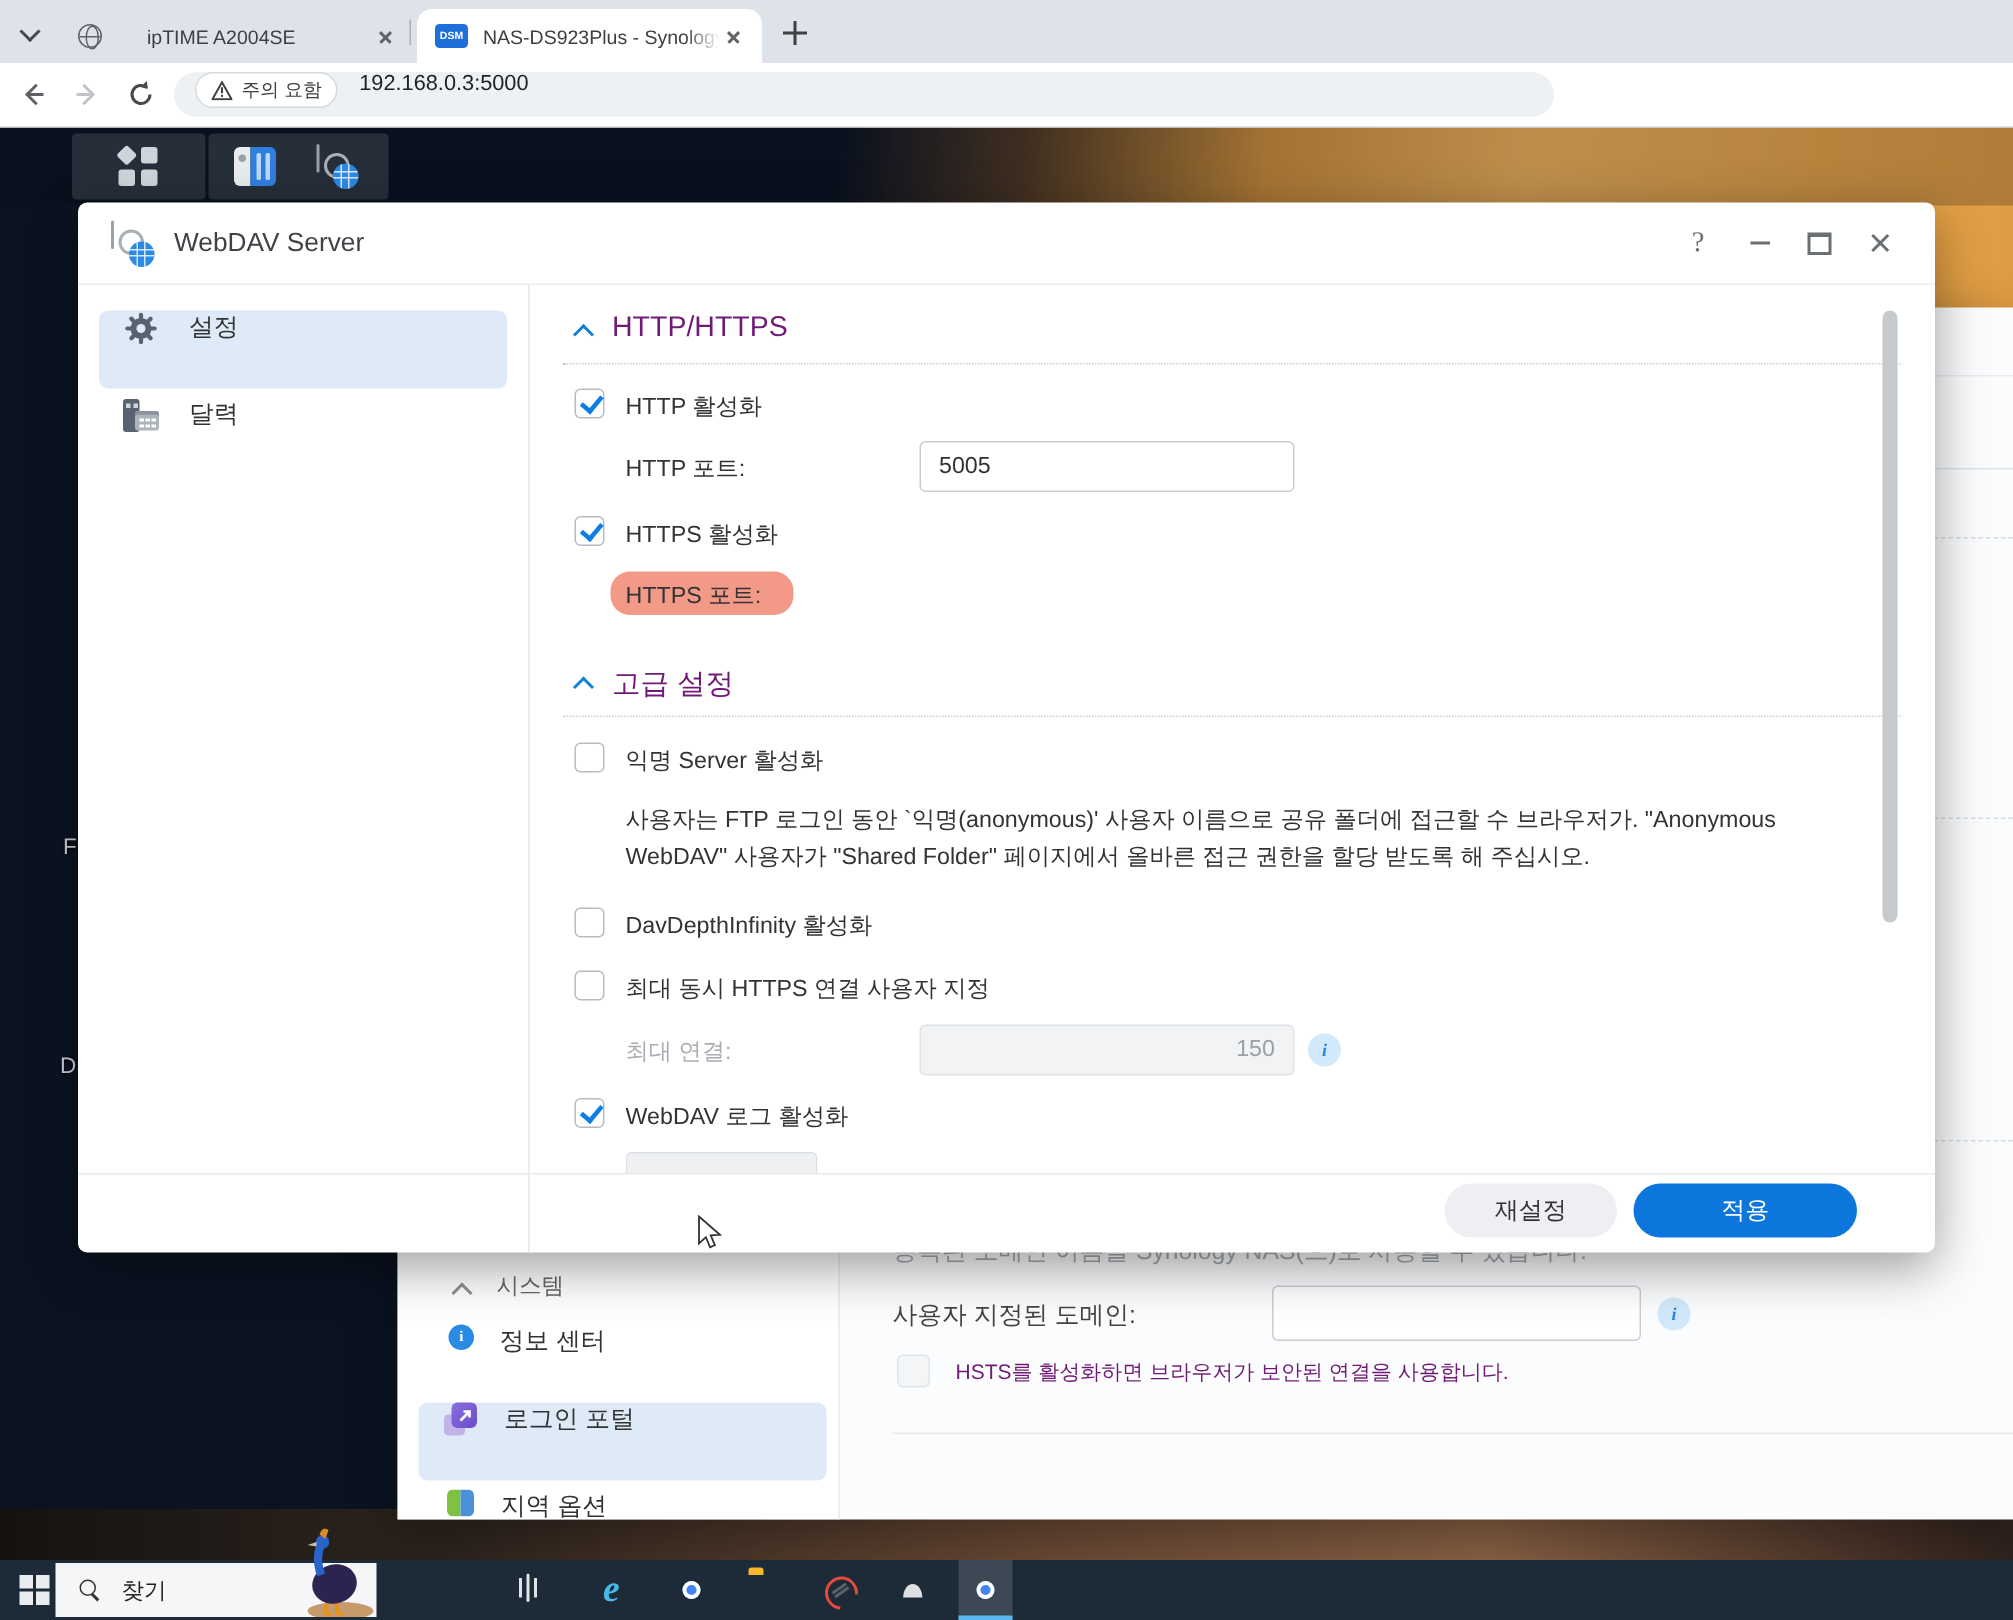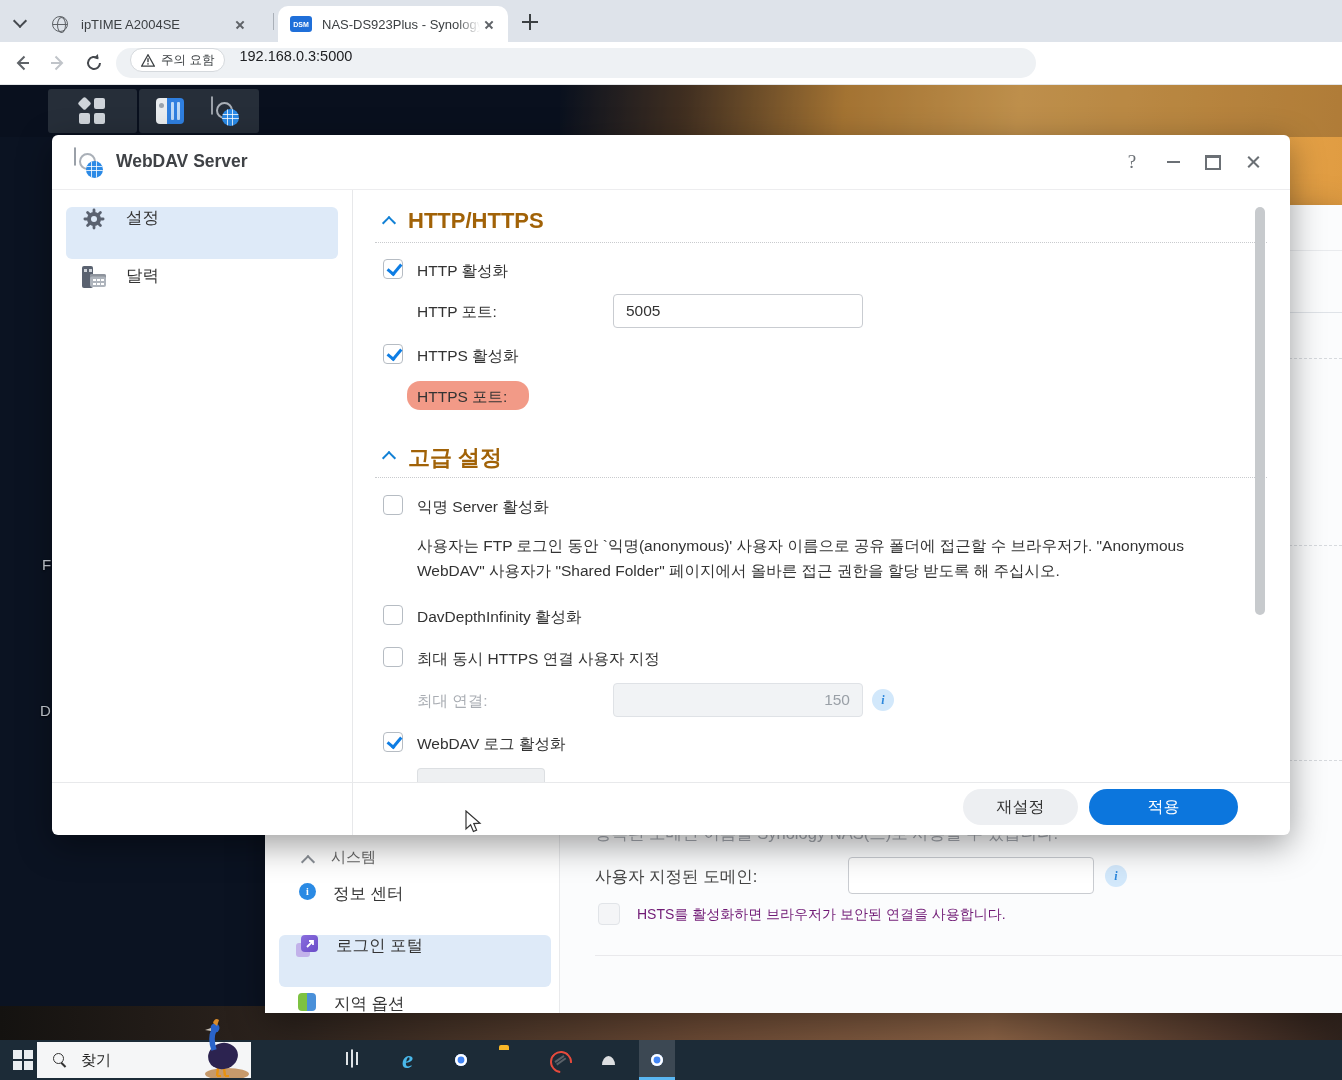--- a/index.html
+++ b/index.html
@@ -59,21 +59,21 @@
      linear-gradient(90deg,#ffffffcc,#ffffffcc) 35% 0/1.4px 100% no-repeat,
      linear-gradient(90deg,#ffffffcc,#ffffffcc) 65% 0/1.4px 100% no-repeat}
 
   
   .win{background:#fff;box-shadow:0 10px 34px rgba(0,0,0,.38)}
   .cb{width:20px;height:20px;background:#fff;border:1px solid #b6bcc3;border-radius:4px;position:absolute}
   .cb.checked:after{content:"";position:absolute;left:6px;top:1px;width:6px;height:11px;border:solid #0d7de4;border-width:0 3px 3px 0;transform:rotate(40deg)}
   .cb.disabled{background:#f4f5f7;border-color:#e1e4e8}
   .caret-up{width:11px;height:11px;position:absolute}
   .caret-up:after{content:"";position:absolute;left:0;top:3px;width:8px;height:8px;border:solid currentColor;border-width:2.6px 2.6px 0 0;transform:rotate(-45deg)}
-  .sec-title{font-size:22px;color:#a16207;font-weight:700}
+  .sec-title{font-size:19px;color:#701a75;font-weight:400}
   .dotline{border-top:1px dotted #c9cbce;height:0}
   .lbl{font-size:15.5px;color:#333}
   .lbl.dim{color:#a9adb3}
   .tin{border:1px solid #c9ccd1;border-radius:4px;background:#fff;font-size:15.5px;color:#333;padding:0 12px;font-family:"Liberation Sans",sans-serif;outline:none}
   .tin:disabled{background:#f1f3f5;border-color:#dfe2e6;color:#9aa0a7}
   .info-i{width:22px;height:22px;border-radius:50%;background:#d2e8fb;color:#2c87dc;font-size:12px;font-weight:bold;font-family:"Liberation Serif",serif;font-style:italic;display:flex;align-items:center;justify-content:center}
   .blob{background:#f1917d;border-radius:13px;opacity:.92}
   .btn{border-radius:18px;font-size:16px;display:flex;align-items:center;justify-content:center;cursor:pointer}
   .btn.gray{background:#edeff2;color:#333}
   .btn.blue{background:#0c76dd;color:#fff}
@@ -207,21 +207,21 @@
 </div>
 
 
 <div class="abs win" style="left:52px;top:135px;width:1238px;height:700px;border-radius:6px">
 
   <div class="abs" style="left:0;top:0;width:1238px;height:55px;border-bottom:1px solid #ededef"></div>
   <span class="abs" style="left:22px;top:13px">
     <span class="diskicon abs" style="left:0;top:0"></span>
     <span class="diskglobe abs" style="left:12px;top:13px;width:17px;height:17px"></span>
   </span>
-  <div class="abs" style="left:64px;top:16px;font-size:17.5px;font-weight:bold;color:#3f4246">WebDAV Server</div>
+  <div class="abs" style="left:64px;top:16px;font-size:17.5px;font-weight:normal;color:#3f4246">WebDAV Server</div>
   <div class="abs wc" style="left:1067px;top:14px;font-family:'Liberation Serif',serif">?</div>
   <div class="abs wc wc-min" style="left:1108px;top:14px"></div>
   <div class="abs wc wc-max" style="left:1148px;top:14px"></div>
   <div class="abs wc wc-x" style="left:1188px;top:14px"></div>
 
   <div class="abs" style="left:300px;top:55px;width:1px;height:645px;background:#e7e8ea"></div>
   <div class="abs siderow sel" style="left:14px;top:72px;width:272px;height:52px">
     <span class="gearwrap" style="margin-left:16px">
       <svg width="24" height="24" viewBox="0 0 24 24">
         <g fill="#5a6270">
@@ -294,21 +294,21 @@
   <div class="abs" style="left:0;top:647px;width:1238px;height:1px;background:#e8e9eb"></div>
   <div class="abs btn gray" style="left:911px;top:654px;width:115px;height:36px">재설정</div>
   <div class="abs btn blue" style="left:1037px;top:654px;width:149px;height:36px">적용</div>
 </div>
 
 
 <div class="abs tabstrip"></div>
 <div class="abs tab-search chev"></div>
 <div class="abs tab" style="left:40px;width:232px">
   <span class="globe" style="margin-left:12px"></span>
-  <span class="tab-title" style="margin-left:13px;width:150px">ipTIME A2004SE</span>
+  <span class="tab-title" style="margin-left:30px;width:150px">ipTIME A2004SE</span>
   <span class="tab-x"></span>
 </div>
 <div class="abs" style="left:273px;top:13px;width:1px;height:17px;background:#aab0b8"></div>
 <div class="abs tab active" style="left:278px;width:230px">
   <span class="dsm-fav" style="margin-left:12px">DSM</span>
   <span class="tab-title" style="margin-left:10px;width:158px;-webkit-mask-image:linear-gradient(90deg,#000 85%,transparent)">NAS-DS923Plus - Synology NA</span>
   <span class="tab-x"></span>
 </div>
 <div class="abs newtab"></div>
 

